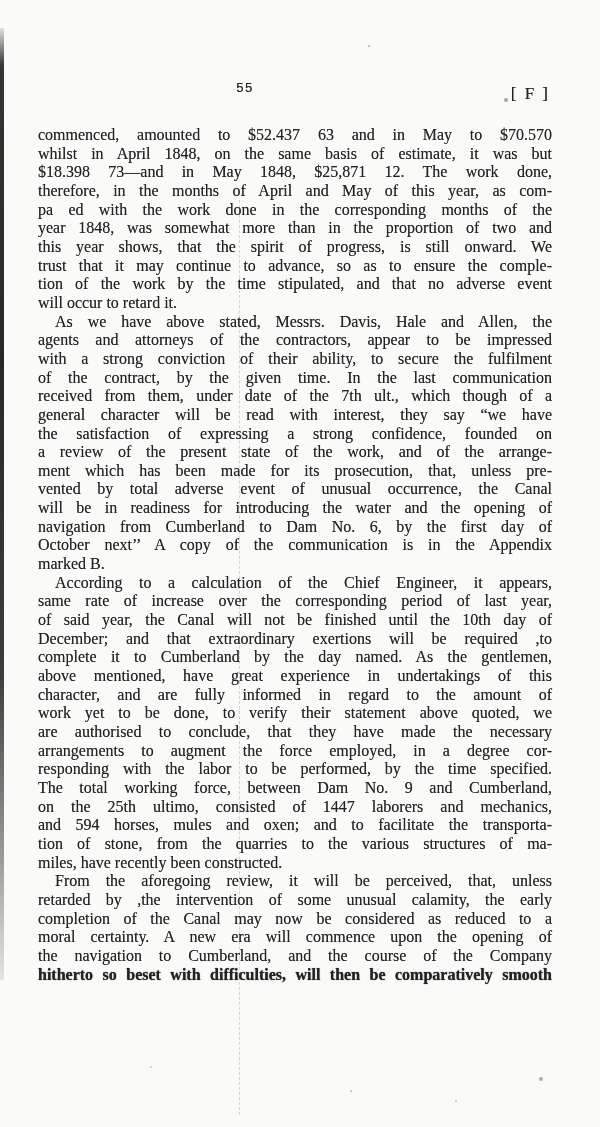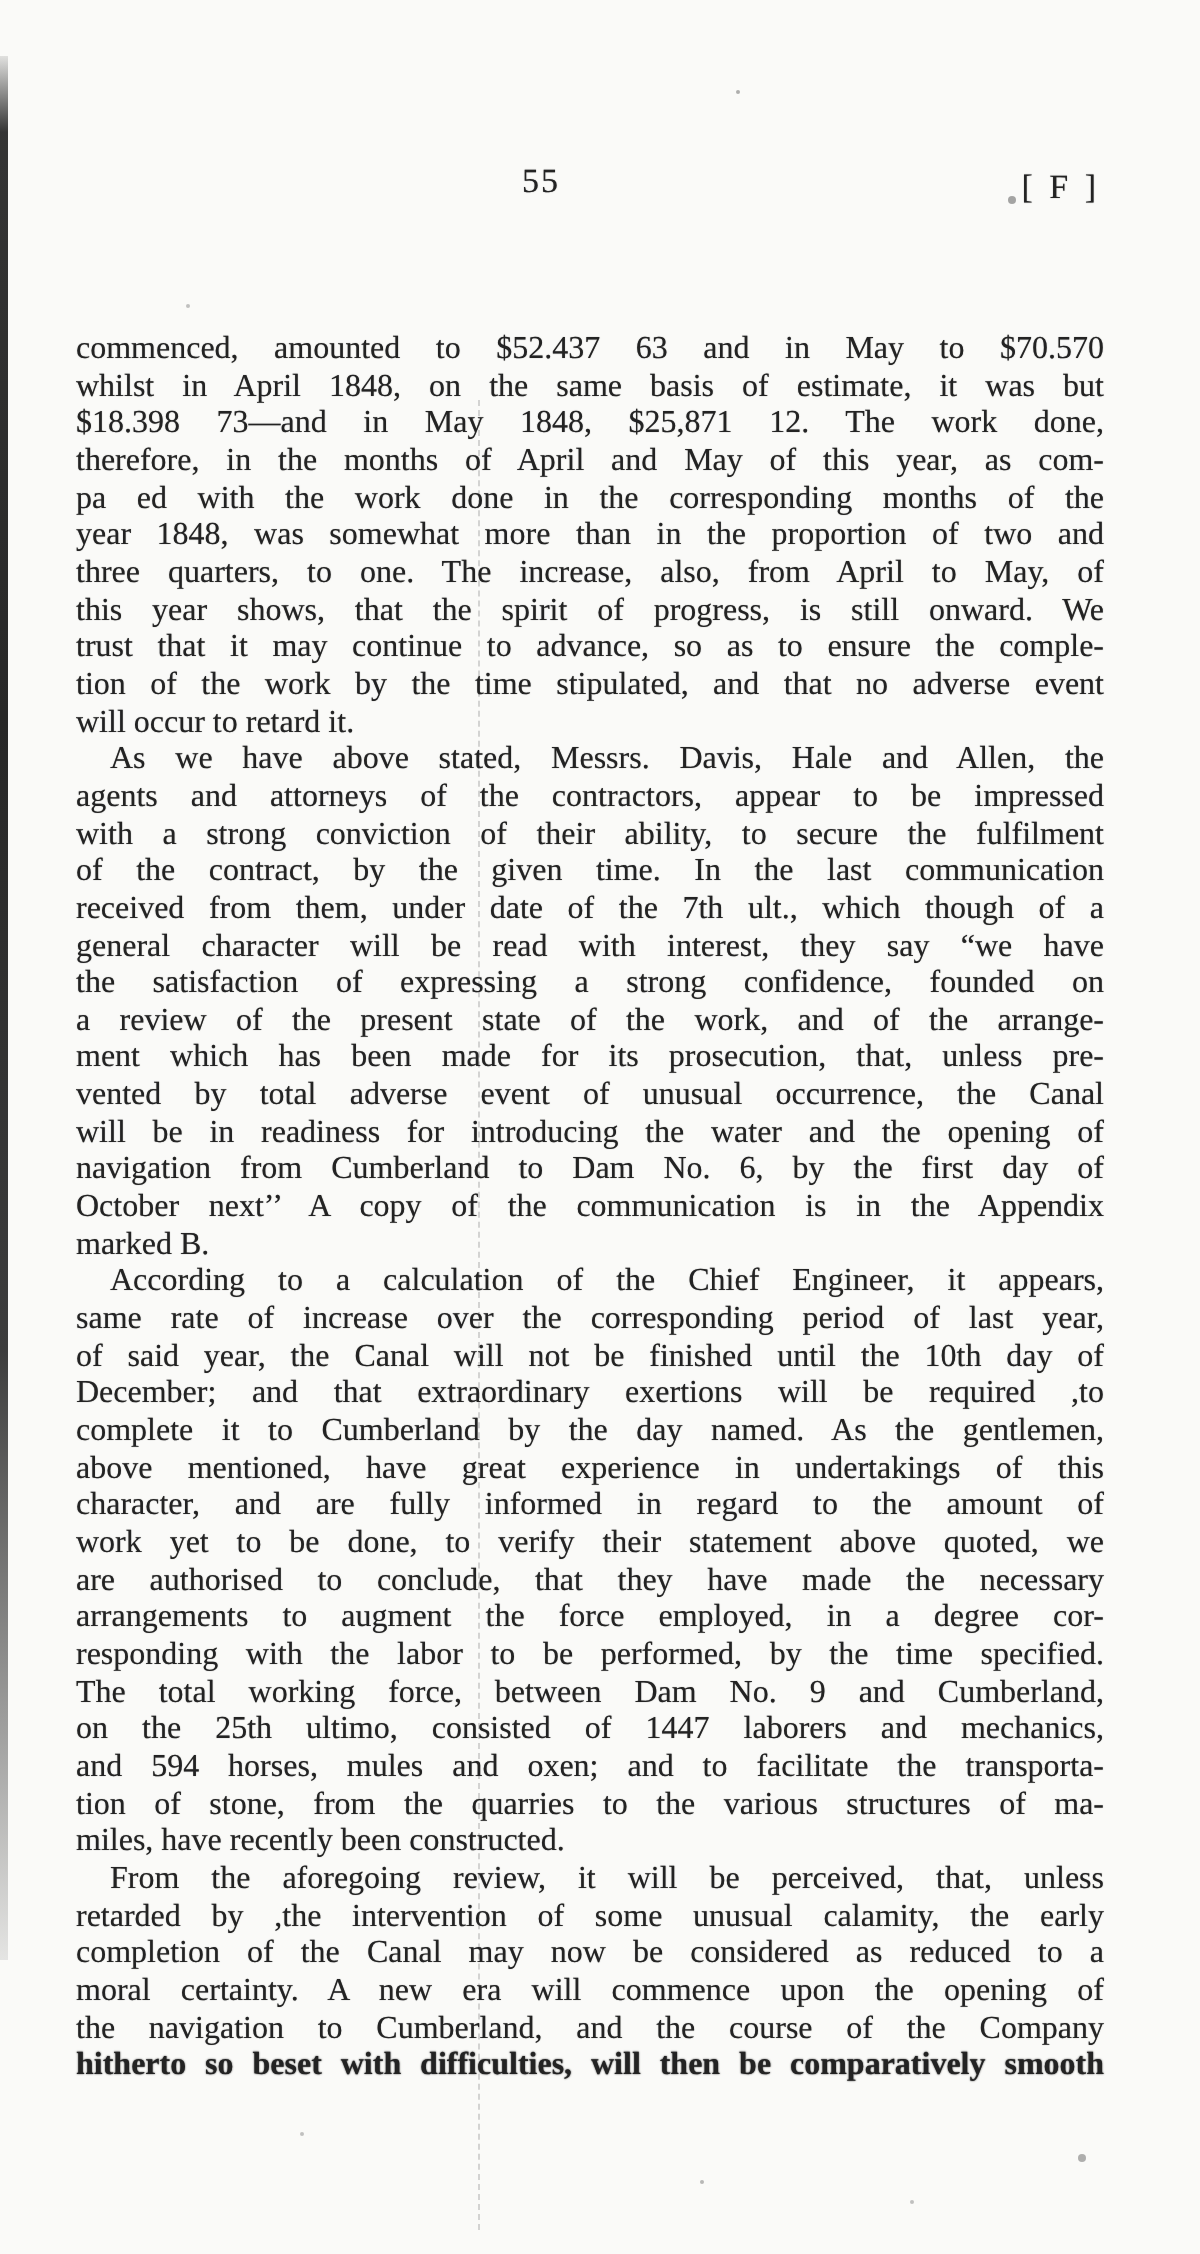--- a/index.html
+++ b/index.html
@@ -32,30 +32,30 @@
     box-shadow:
       368px 45px 0 0 rgba(60,60,60,.4),
       505px 99px 0 1px rgba(60,60,60,.45),
       93px 152px 0 0 rgba(60,60,60,.3),
       540px 1078px 0 1px rgba(60,60,60,.4),
       350px 1090px 0 0 rgba(60,60,60,.35),
       455px 1100px 0 0 rgba(60,60,60,.3),
       150px 1066px 0 0 rgba(60,60,60,.3);
   }
   .pagenum{
-    position:absolute;top:81px;left:236px;width:44px;text-align:right;
-    font-size:17px;letter-spacing:1px;text-shadow:0 0 .5px rgba(30,30,30,.6);
+    position:absolute;top:81px;left:236px;width:44px;text-align:left;
+    font-size:13px;letter-spacing:1px;text-shadow:0 0 .5px rgba(30,30,30,.6);font-family:Liberation Mono, monospace;
   }
   .folio{
     position:absolute;top:84px;right:50px;font-size:17px;letter-spacing:2px;
     text-shadow:0 0 .5px rgba(30,30,30,.6);
   }
   .docbody{
     position:absolute;left:38px;top:126px;width:514px;
-    font-size:16px;line-height:18.65px;margin-top:40px;
+    font-size:16px;line-height:18.65px;
   }
   .line{
     text-align:justify;
     text-align-last:justify;
     text-shadow:0 0 .5px rgba(30,30,30,.55);
     white-space:normal;
   }
   .line.end{text-align-last:left;}
   .line.indent{text-indent:17px;}
   .line.heavy{font-weight:bold;text-shadow:0 0 .9px rgba(10,10,10,.85);}
@@ -71,21 +71,20 @@
   <div class="pagenum">55</div>
   <div class="folio">[ F ]</div>
   <div class="docbody">
       <div>
         <div class="line"><span>commenced, amounted to $52.437 63 and in May to $70.570</span></div>
         <div class="line"><span>whilst in April 1848, on the same basis of estimate, it was but</span></div>
         <div class="line"><span>$18.398 73—and in May 1848, $25,871 12.  The work done,</span></div>
         <div class="line"><span>therefore, in the months of April and May of this year, as com-</span></div>
         <div class="line"><span>pa ed with the work done in the corresponding months of the</span></div>
         <div class="line"><span>year 1848, was somewhat more than in the proportion of two and</span></div>
-        <div class="line"><span>three quarters, to one.  The increase, also, from April to May, of</span></div>
         <div class="line"><span>this year shows, that the spirit of progress, is still onward.  We</span></div>
         <div class="line"><span>trust that it may continue to advance, so  as to ensure the comple-</span></div>
         <div class="line"><span>tion of the work by the time stipulated, and that no adverse event</span></div>
         <div class="line end"><span>will occur to retard it.</span></div>
       </div>
       <div>
         <div class="line indent"><span>As  we have above stated, Messrs.  Davis, Hale and Allen, the</span></div>
         <div class="line"><span>agents and attorneys of the contractors, appear to be impressed</span></div>
         <div class="line"><span>with a strong conviction of their ability, to secure the fulfilment</span></div>
         <div class="line"><span>of the contract, by the given time.  In the last communication</span></div>

